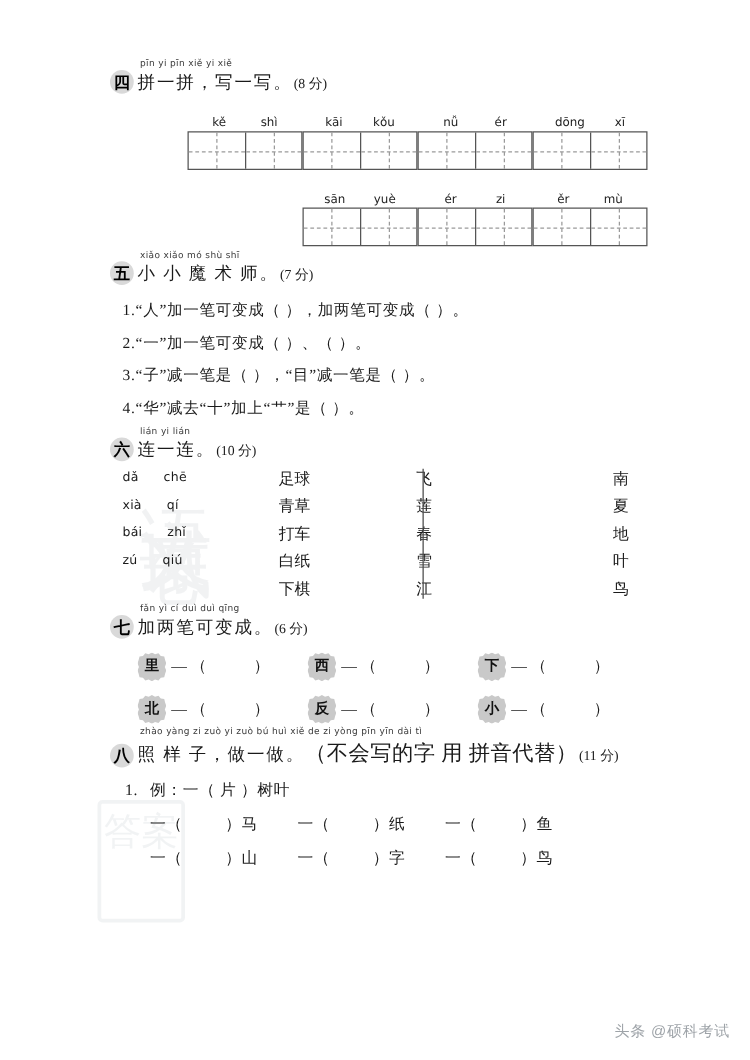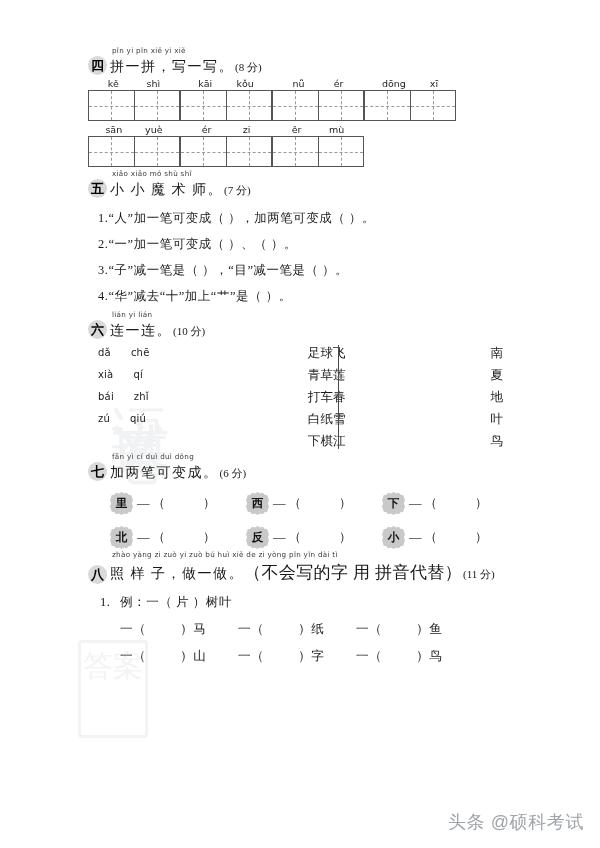--- a/index.html
+++ b/index.html
@@ -119,22 +119,22 @@
   }
   .sec-note {
     font-size: 17px;
     letter-spacing: .4px;
     font-weight: normal;
   }
 
   
   .grid-row {
     display: flex;
-    justify-content: flex-start;
-    margin-top: 3px;
+    justify-content: flex-end;
+    margin-top: 18px;
   }
   .grid-item { width: 92px; }
   .grid-pinyin {
     display: flex;
     font-size: 9.5px;
     font-family: "DejaVu Sans", sans-serif;
     color: #222;
     margin-bottom: 1px;
     justify-content: space-around;
     padding: 0 6px;
@@ -178,21 +178,21 @@
     display: flex;
     margin-top: 3px;
     padding-left: 10px;
     position: relative;
   }
   .match-col {
     display: flex;
     flex-direction: column;
   }
   .m-c1 { width: 125px; }
-  .m-c2 { width: 110px; text-align: right; }
+  .m-c2 { width: 110px; }
   .m-c3 { width: 110px; }
   .m-c4 { width: 60px; text-align: right; }
   .m-cell {
     height: 22px;
     line-height: 22px;
     font-size: 12.6px;
   }
   .m-py {
     font-family: "DejaVu Sans", sans-serif;
     font-size: 10px;
@@ -254,21 +254,21 @@
   .ex-no { width: 20px; flex: none; }
   .ex-body { display: flex; }
   .ex-cell { width: 118px; }
   .blank-md { display: inline-block; width: 34px; }
 
   
   .footer {
     position: absolute;
     right: 16px;
     bottom: 14px;
-    font-size: 18px;
+    font-size: 12px;
     color: #8e949a;
     letter-spacing: .6px;
     opacity: .85;
     font-family: "Liberation Sans", sans-serif;
   }
 </style>
 </head>
 <body>
 
 <div id="sheet">
@@ -421,21 +421,21 @@
           <div class="m-cell">叶</div>
           <div class="m-cell">鸟</div>
         </div>
       </div>
     </div>
 
     <div class="sec" style="margin-top:10px">
       <div class="sec-head">
         <div class="sec-num">七</div>
         <div class="sec-title-wrap">
-          <div class="sec-pinyin">fǎn yì cí duì duì dōng</div>
+          <div class="sec-pinyin">fǎn yì cí duì duì qīng</div>
           <span class="sec-title">加两笔可变成。</span><span class="sec-score">(6 分)</span>
         </div>
       </div>
 
       <div class="ant-row">
         <div class="ant-item">
           <span class="badge">里</span>
           <span class="ant-dash">—</span>
           <span class="ant-paren">（<span class="ant-gap"></span>）</span>
         </div>

